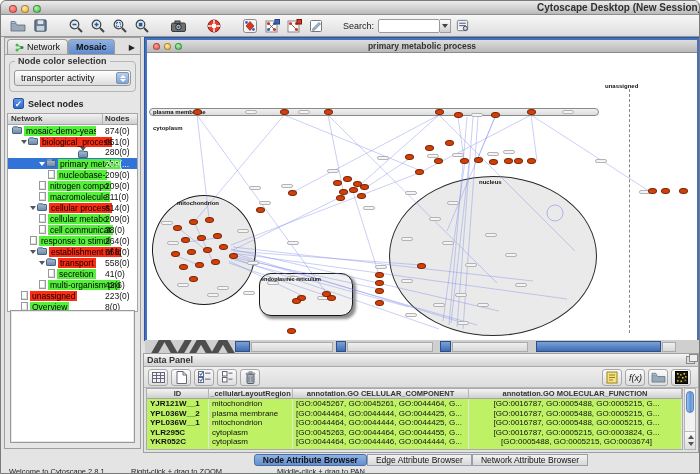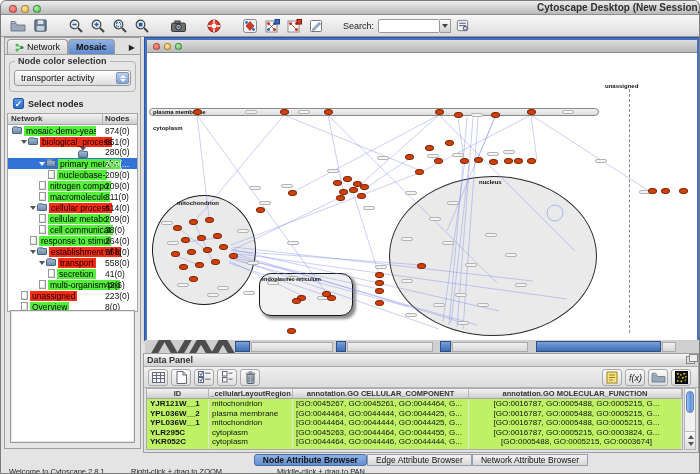--- a/index.html
+++ b/index.html
@@ -400,20 +400,21 @@
         </div>
     </div>
     <div class="birdseye"></div>
   </div>
 
   <div class="netwin">
     <div class="wtitle">
       <span class="tl red" style="left:6px;top:3px;width:7px;height:7px"></span>
       <span class="tl yel" style="left:17px;top:3px;width:7px;height:7px"></span>
       <span class="tl grn" style="left:28px;top:3px;width:7px;height:7px"></span>
+      <span class="wt-text">primary metabolic process</span>
     </div>
     <div class="canvas">
       <div class="membrane"></div>
       <span class="region-label" style="left:6px;top:56px">plasma membrane</span>
       <span class="region-label" style="left:6px;top:72px">cytoplasm</span>
       <div class="mito"></div>
       <span class="region-label" style="left:30px;top:147px">mitochondrion</span>
       <div class="nucleus"></div>
       <span class="region-label" style="left:332px;top:126px">nucleus</span>
       <div class="er"></div>

